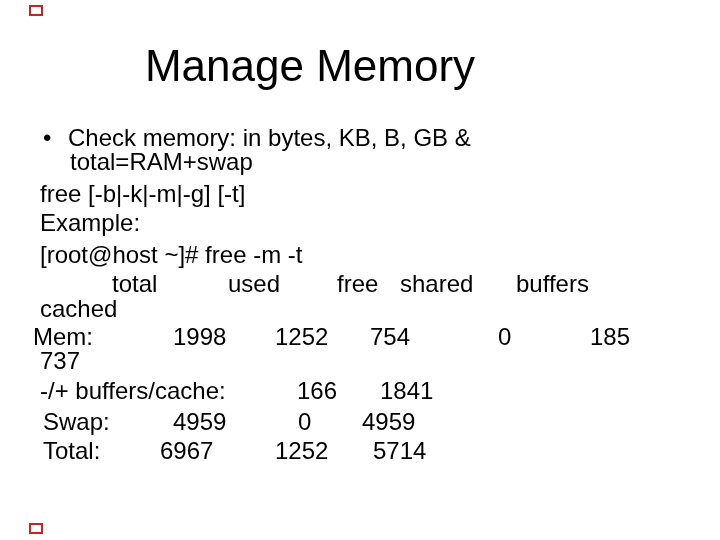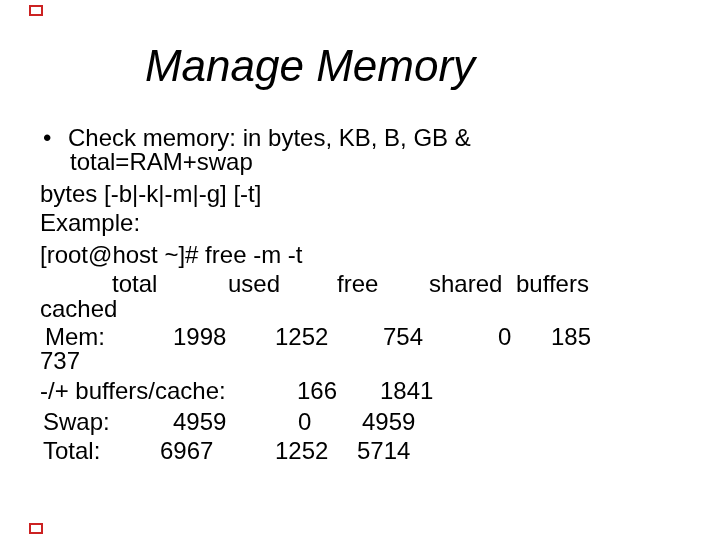--- a/index.html
+++ b/index.html
@@ -17,21 +17,20 @@
   }
   .title {
     position: absolute;
     top: 42px; left: 0;
     width: 620px;
     text-align: center;
     font-size: 44px;
     line-height: 1.08;
     font-weight: 400;
     color: #000000;
-    font-style: italic;
   }
   .t {
     position: absolute;
     font-size: 24px;
     line-height: 1.05;
     white-space: pre;
     color: #000000;
   }
   .corner-marker {
     position: absolute;
@@ -50,46 +49,46 @@
 
   <span class="corner-marker top"></span>
   <span class="corner-marker bottom"></span>
 
   <div class="title">Manage Memory</div>
 
   <span class="t" style="top:125px; left:43px">•</span>
   <span class="t" style="top:149px; left:70px">total=RAM+swap</span>
   <span class="t" style="top:125px; left:68px">Check memory: in bytes, KB, B, GB &amp;</span>
 
-  <span class="t" style="top:181px; left:40px">bytes [-b|-k|-m|-g] [-t]</span>
+  <span class="t" style="top:181px; left:40px">free [-b|-k|-m|-g] [-t]</span>
   <span class="t" style="top:242px; left:40px">[root@host ~]# free -m -t</span>
   <span class="t" style="top:210px; left:40px">Example:</span>
 
   <span class="t" style="top:271px; left:112px">total</span>
   <span class="t" style="top:271px; left:228px">used</span>
   <span class="t" style="top:271px; left:337px">free</span>
-  <span class="t" style="top:271px; left:429px">shared</span>
+  <span class="t" style="top:271px; left:400px">shared</span>
   <span class="t" style="top:296px; left:40px">cached</span>
   <span class="t" style="top:271px; left:516px">buffers</span>
 
-  <span class="t" style="top:324px; left:45px">Mem:</span>
+  <span class="t" style="top:324px; left:33px">Mem:</span>
   <span class="t" style="top:324px; left:173px">1998</span>
   <span class="t" style="top:324px; left:275px">1252</span>
-  <span class="t" style="top:324px; left:383px">754</span>
+  <span class="t" style="top:324px; left:370px">754</span>
   <span class="t" style="top:324px; left:498px">0</span>
-  <span class="t" style="top:324px; left:551px">185</span>
+  <span class="t" style="top:324px; left:590px">185</span>
   <span class="t" style="top:348px; left:40px">737</span>
 
   <span class="t" style="top:378px; left:40px">-/+ buffers/cache:</span>
   <span class="t" style="top:378px; left:297px">166</span>
   <span class="t" style="top:378px; left:380px">1841</span>
 
   <span class="t" style="top:409px; left:43px">Swap:</span>
   <span class="t" style="top:409px; left:173px">4959</span>
   <span class="t" style="top:409px; left:298px">0</span>
   <span class="t" style="top:409px; left:362px">4959</span>
 
   <span class="t" style="top:438px; left:43px">Total:</span>
   <span class="t" style="top:438px; left:160px">6967</span>
   <span class="t" style="top:438px; left:275px">1252</span>
-  <span class="t" style="top:438px; left:357px">5714</span>
+  <span class="t" style="top:438px; left:373px">5714</span>
 
 </div>
 
 </body></html>

